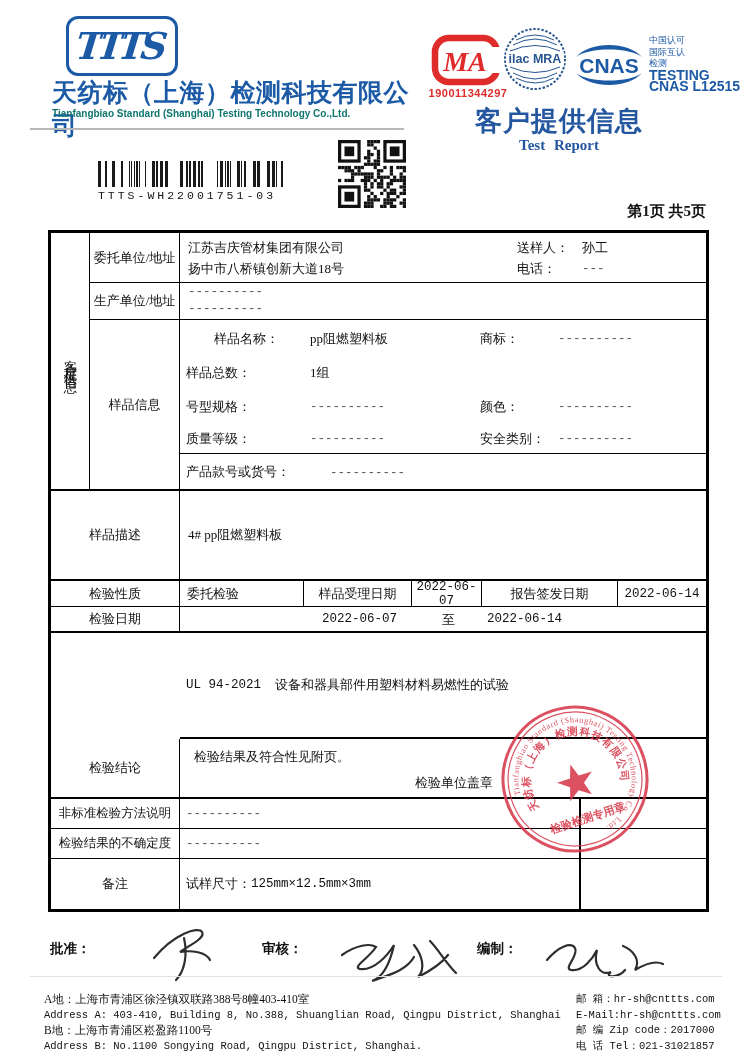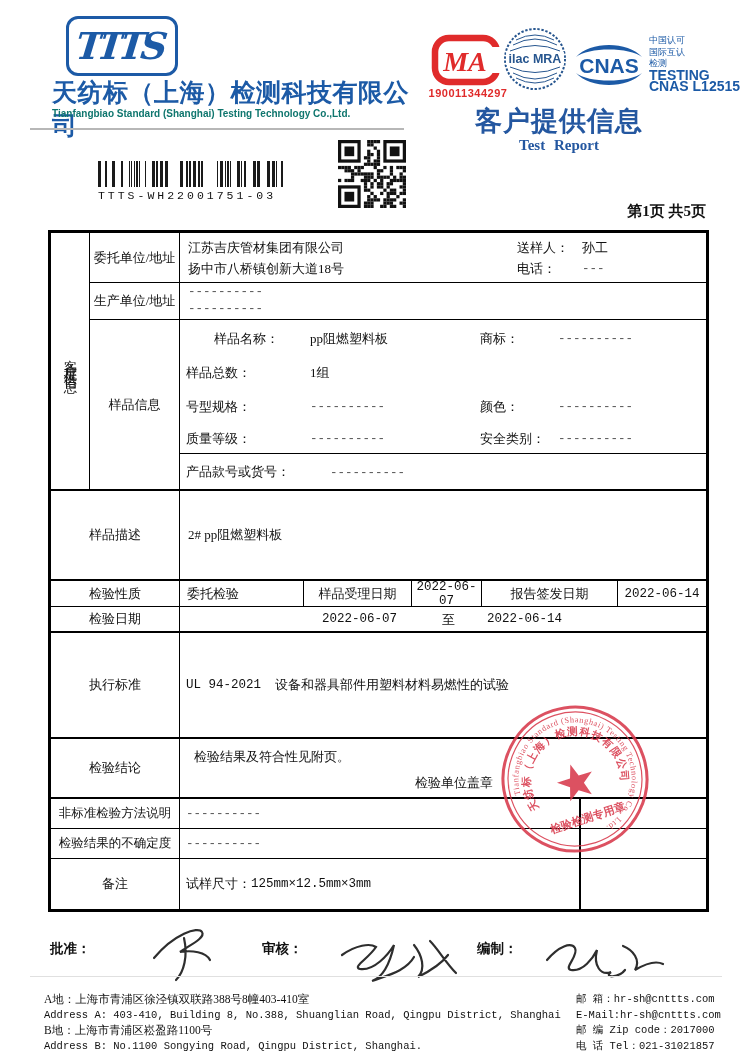--- a/index.html
+++ b/index.html
@@ -328,37 +328,36 @@
       <span class="s1" style="left:6px;top:110px;">质量等级：</span>
       <span class="s1 mono dash" style="left:130px;top:112px;">----------</span>
       <span class="s1" style="left:300px;top:110px;">安全类别：</span>
       <span class="s1 mono dash" style="left:378px;top:112px;">----------</span>
     </div>
     <div class="c nr bb2 left" style="grid-column:3/9;grid-row:4/5;">
       <span class="s1" style="left:6px;">产品款号或货号：</span>
       <span class="s1 mono dash" style="left:150px;top:12px;">----------</span>
     </div>
     <div class="c bb2" style="grid-column:1/3;grid-row:5/6;">样品描述</div>
-    <div class="c nr bb2 left" style="grid-column:3/9;grid-row:5/6;padding-left:8px;">2# pp阻燃塑料板</div>
+    <div class="c nr bb2 left" style="grid-column:3/9;grid-row:5/6;padding-left:8px;">4# pp阻燃塑料板</div>
 
     <div class="c" style="grid-column:1/3;grid-row:6/7;">检验性质</div>
     <div class="c left" style="grid-column:3/4;grid-row:6/7;padding-left:7px;">委托检验</div>
     <div class="c" style="grid-column:4/5;grid-row:6/7;">样品受理日期</div>
     <div class="c mono dt" style="grid-column:5/6;grid-row:6/7;">2022-06-07</div>
     <div class="c" style="grid-column:6/8;grid-row:6/7;">报告签发日期</div>
     <div class="c nr mono dt" style="grid-column:8/9;grid-row:6/7;">2022-06-14</div>
 
     <div class="c bb2" style="grid-column:1/3;grid-row:7/8;">检验日期</div>
     <div class="c nr bb2" style="grid-column:3/9;grid-row:7/8;">
       <span class="s1 mono dt" style="left:142px;top:5px;">2022-06-07</span>
       <span class="s1" style="left:262px;top:4px;">至</span>
       <span class="s1 mono dt" style="left:307px;top:5px;">2022-06-14</span>
     </div>
 
-    <div class="c bb2" style="grid-column:1/3;grid-row:8/9;">执行标准</div>
     <div class="c nr bb2 left" style="grid-column:3/9;grid-row:8/9;padding-left:6px;">
       <span class="mono dt">UL 94-2021</span>
       <span style="margin-left:14px;">设备和器具部件用塑料材料易燃性的试验</span>
     </div>
 
     <div class="c bb2" style="grid-column:1/3;grid-row:9/10;">检验结论</div>
     <div class="c nr bb2" style="grid-column:3/9;grid-row:9/10;">
       <span class="s1" style="left:14px;top:9px;">检验结果及符合性见附页。</span>
       <span class="s1" style="left:235px;bottom:5px;">检验单位盖章</span>
     </div>

